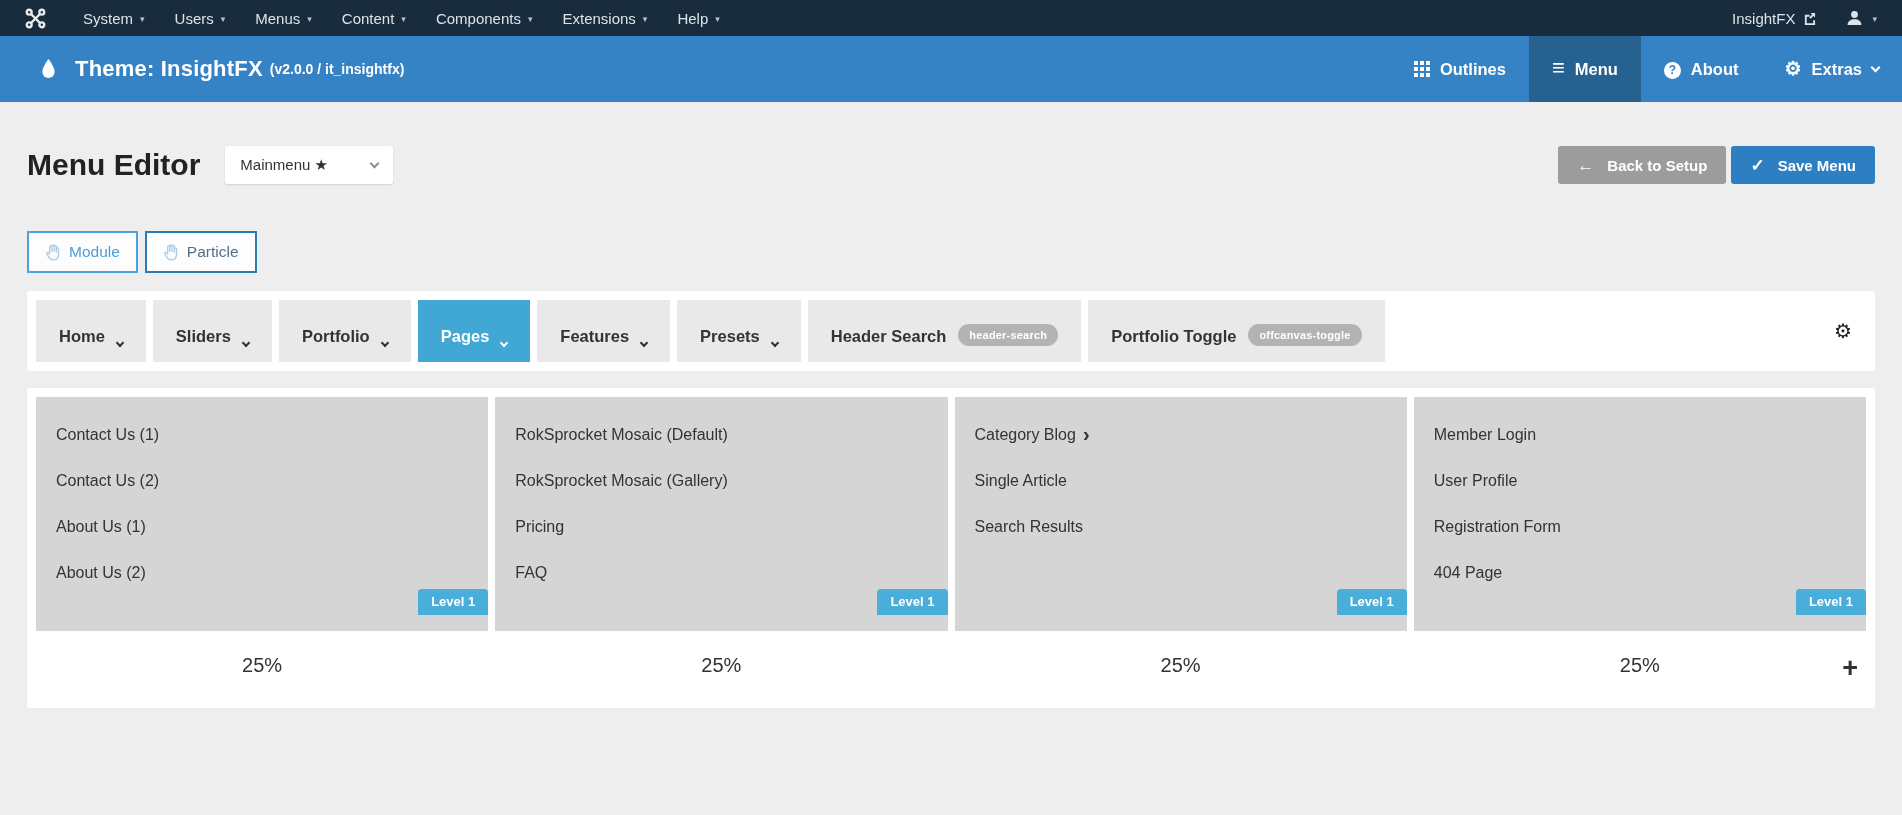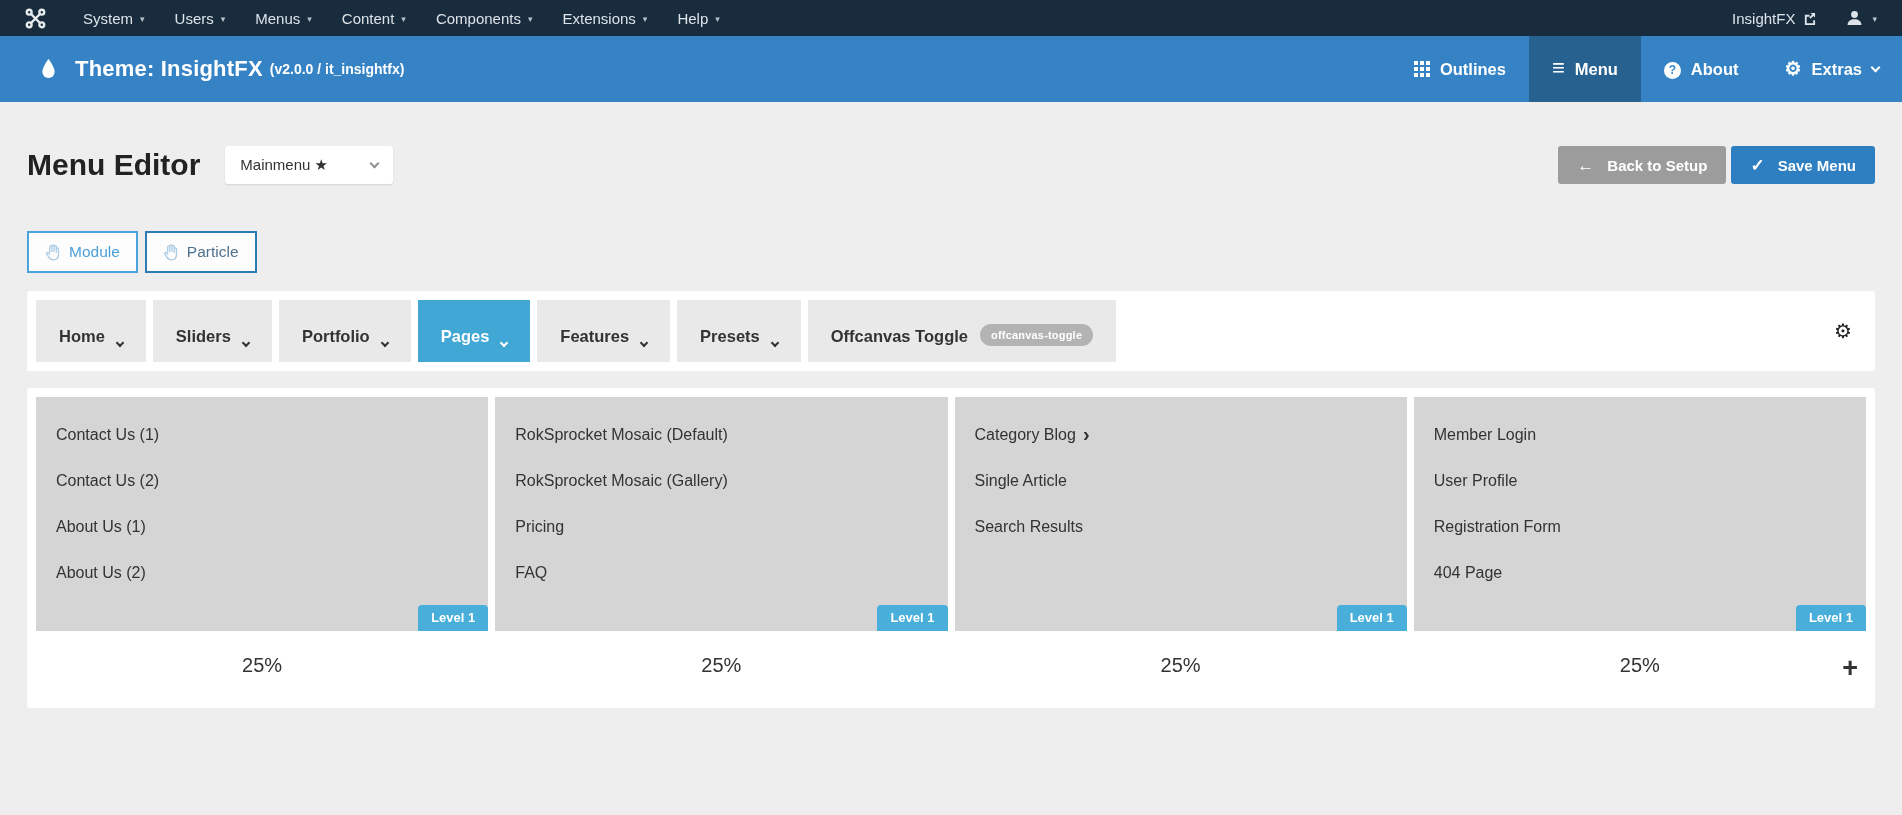--- a/index.html
+++ b/index.html
@@ -64,21 +64,21 @@
   .tab-badge { background:#b3b3b3; color:#fff; font-size:11px; font-weight:bold;
     padding:5px 11px; border-radius:11px; letter-spacing:.2px; }
   .tab-gear { margin-left:auto; margin-right:14px; font-size:20px; color:#222; cursor:pointer; }
   
   .columns-wrap { margin-top:17px; background:#fff; border-radius:3px; padding:9px;
     display:flex; gap:7px; position:relative; }
   .col { flex:1; display:flex; flex-direction:column; }
   .panel { background:#d5d5d5; height:234px; position:relative; padding:15px 0 0 20px; }
   .pitem { font-size:16px; color:#333; height:46px; display:flex; align-items:center; gap:7px; cursor:pointer; }
   .child-arrow { font-weight:bold; font-size:20px; line-height:1; position:relative; top:-1px; }
-  .level-badge { position:absolute; right:0; bottom:0; background:#49aed9; color:#fff;
+  .level-badge { position:absolute; right:0; bottom:16px; background:#49aed9; color:#fff;
     font-size:13px; font-weight:bold; padding:5px 13px 6px; border-radius:4px 4px 0 0; }
   .pct { height:68px; display:flex; align-items:center; justify-content:center;
     font-size:20px; color:#333; }
   .add-btn { position:absolute; right:17px; bottom:26px; font-size:27px; font-weight:bold;
     color:#333; cursor:pointer; line-height:1; }
   svg { display:block; }
 </style>
 </head>
 <body>
 
@@ -243,21 +243,25 @@
       </div>
       <div class="tab">
         <span>Features</span>
         <span class="chev"></span>
       </div>
       <div class="tab">
         <span>Presets</span>
         <span class="chev"></span>
       </div>
       <div class="tab">
-        <span>Offcanvas Toggle</span>
+        <span>Header Search</span>
+        <span class="tab-badge">header-search</span>
+      </div>
+      <div class="tab">
+        <span>Portfolio Toggle</span>
         <span class="tab-badge">offcanvas-toggle</span>
       </div>
       <span class="tab-gear gear">⚙</span>
     </div>
 
   <div class="columns-wrap" id="columns-wrap">
       <div class="col">
         <div class="panel">
           <div class="pitem">
             <span>Contact Us (1)</span>

